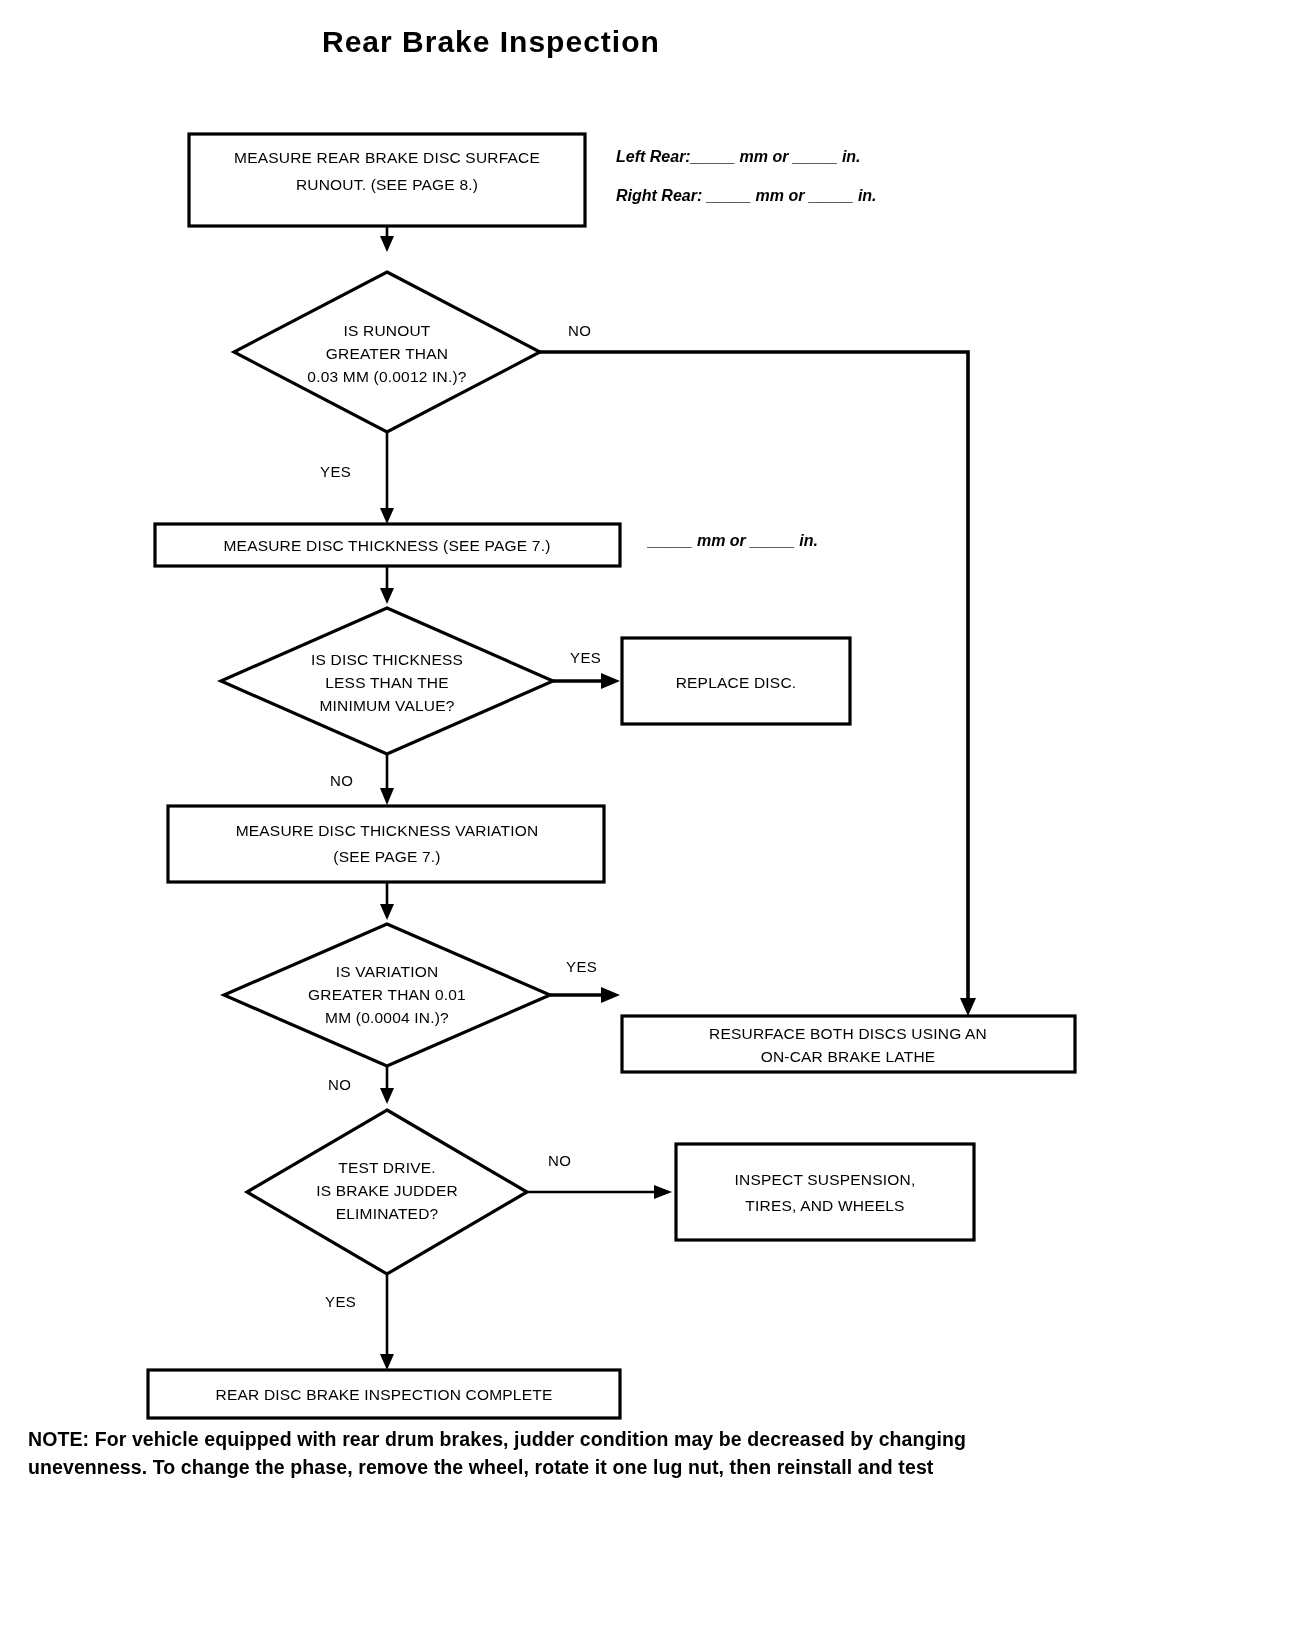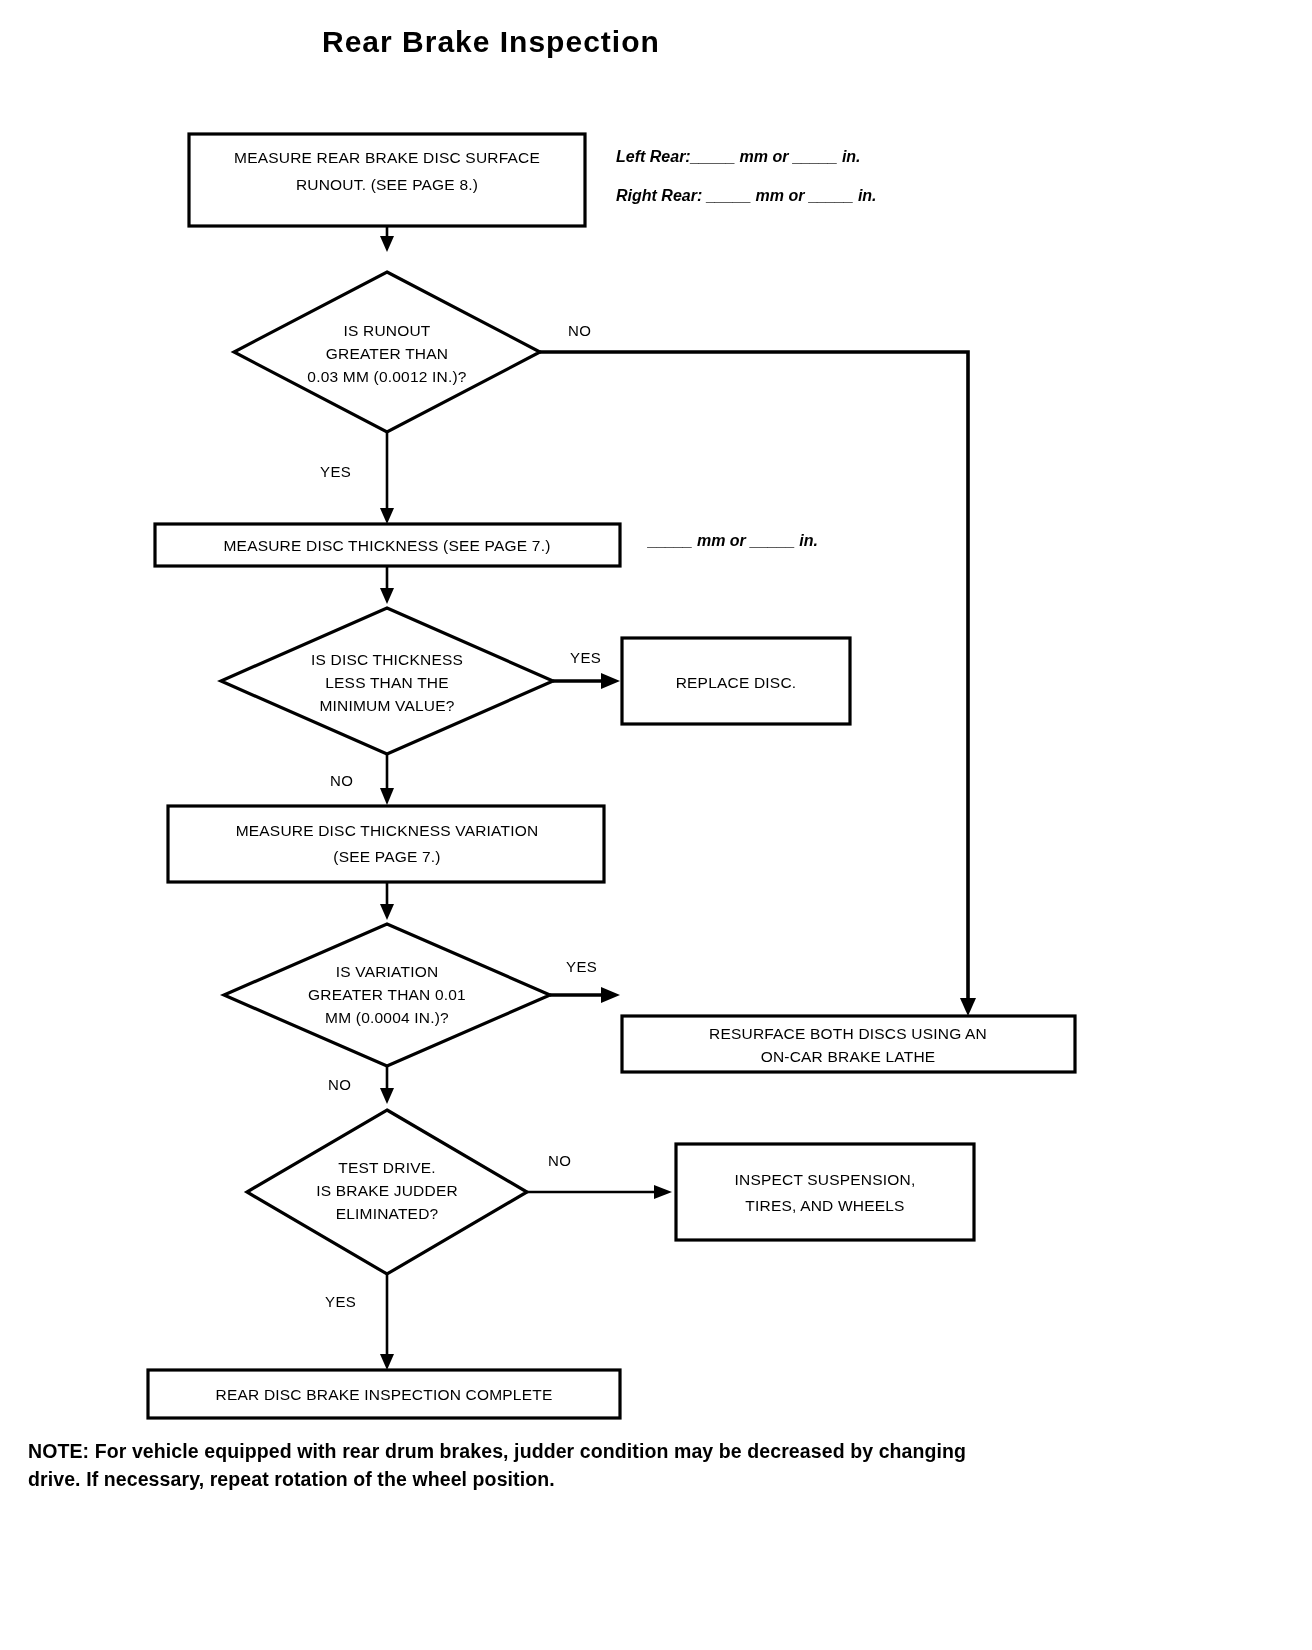--- a/index.html
+++ b/index.html
@@ -39,21 +39,20 @@
   .connthick{fill:none;stroke:#000000;stroke-width:3.6;}
   .ahead{fill:#000000;stroke:none;}
   .note{
     position:absolute;
     left:28px;top:1425px;width:1160px;
     font-family:"Liberation Sans","DejaVu Sans",sans-serif;
     font-weight:bold;
     font-size:19.5px;
     line-height:28px;
     letter-spacing:0.1px;
-    margin-top:12px;
   }
 </style>
 </head>
 <body>
 
 <div id="page">
 
   <svg id="flow" viewBox="0 0 1312 1650">
 
     <text class="ttl" x="322" y="52">Rear Brake Inspection</text>
@@ -189,16 +188,16 @@
 
     <g>
       <rect class="shape" x="148" y="1370" width="472" height="48"></rect>
       <text class="nodetext" x="384" y="1400" text-anchor="middle">REAR DISC BRAKE INSPECTION COMPLETE</text>
     </g>
 
   </svg>
 
   <div class="note">
     <div>NOTE: For vehicle equipped with rear drum brakes, judder condition may be decreased by changing</div>
-    <div>drive. If necessary, repeat rotation of the wheel position.</div>
+    <div>unevenness. To change the phase, remove the wheel, rotate it one lug nut, then reinstall and test</div>
   </div>
 
 </div>
 
 </body></html>

